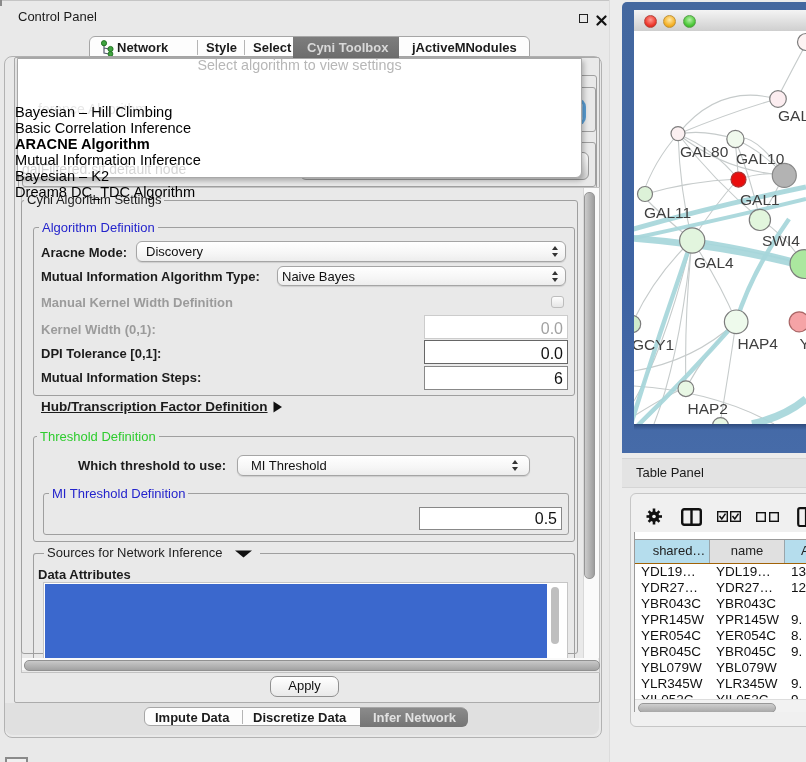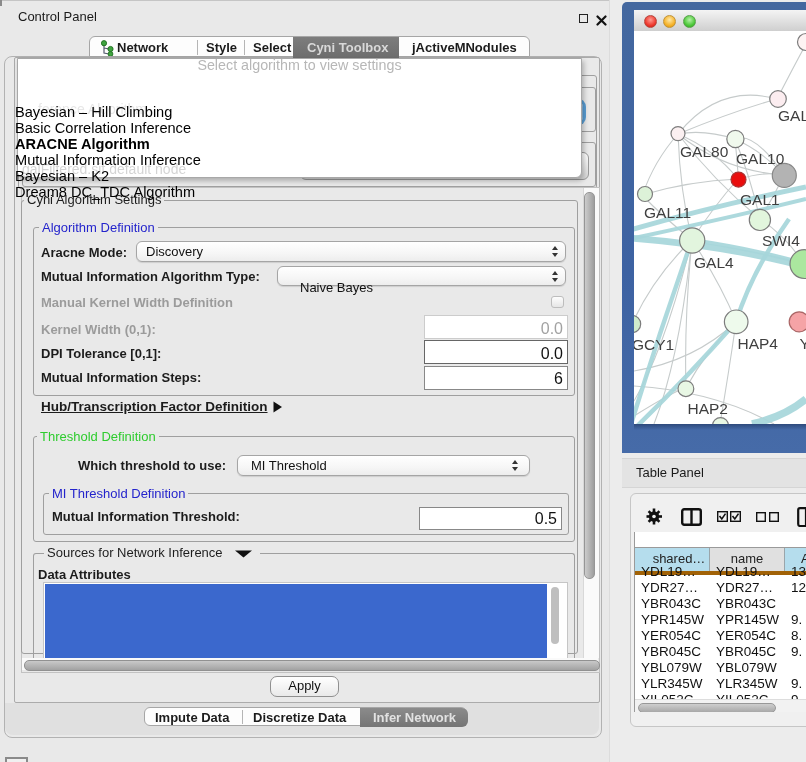--- a/index.html
+++ b/index.html
@@ -52,21 +52,21 @@
 <div class="gbox" style="left:33px;top:227px;width:540px;height:167px;"></div>
 <div class="grouptitle" style="left:39px;top:221px;color:#2424cc;">Algorithm Definition</div>
 
 <div class="lbl" style="left:41px;top:244.5px;">Aracne Mode:</div>
 <div class="combo" style="left:136px;top:241px;width:428px;height:19px;">
         <span class="tx">Discovery</span>
         <span class="arrows"></span>
       </div>
 <div class="lbl" style="left:41px;top:269px;">Mutual Information Algorithm Type:</div>
 <div class="combo" style="left:277px;top:266px;width:287px;height:18px;">
-        <span class="tx" style="left:22px;margin-top:11px;">Naive Bayes</span>
+        <span class="tx" style="left:4px;">Naive Bayes</span>
         <span class="arrows"></span>
       </div>
 <div class="lbl" style="left:41px;top:294.5px;color:#9b9b9b;">Manual Kernel Width Definition</div>
 <div class="abs" style="left:551px;top:296px;width:11px;height:10px;border:1px solid #bdbdbd;border-radius:3px;background:linear-gradient(#fdfdfd,#e6e6e6);"></div>
 <div class="lbl" style="left:41px;top:321.5px;color:#9b9b9b;">Kernel Width (0,1):</div>
 <div class="tfield" style="left:424px;top:315px;width:142px;height:22px;border-color:#ccc;">
         <span style="color:#a2a2a2;font-size:16px;top:3.5px;right:4px;">0.0</span>
       </div>
 <div class="lbl" style="left:41px;top:345.5px;">DPI Tolerance [0,1]:</div>
 <div class="tfield" style="left:424px;top:340px;width:142px;height:22px;border-color:#666;">
@@ -85,21 +85,20 @@
 <div class="gbox" style="left:33px;top:436px;width:540px;height:104px;"></div>
 <div class="grouptitle" style="left:37px;top:430px;color:#2ecc2e;">Threshold Definition</div>
 <div class="lbl" style="left:78px;top:458px;">Which threshold to use:</div>
 <div class="combo" style="left:237px;top:455px;width:291px;height:19px;">
         <span class="tx" style="left:13px;">MI Threshold</span>
         <span class="arrows" style="right:10px;"></span>
       </div>
 
 <div class="gbox" style="left:43px;top:492.5px;width:524px;height:40px;"></div>
 <div class="grouptitle" style="left:49px;top:487px;color:#2424cc;">MI Threshold Definition</div>
-<div class="lbl" style="left:52px;top:509px;">Mutual Information Threshold:</div>
 <div class="tfield" style="left:419px;top:506.5px;width:141px;height:21px;border-color:#888;">
         <span style="font-size:16px;top:2px;right:4px;">0.5</span>
       </div>
 
 <div class="gbox" style="left:33px;top:553px;width:540px;height:110px;border-bottom:none;"></div>
 <div class="grouptitle" style="left:44px;top:546px;">Sources for Network Inference</div>
 <div class="abs" style="left:222px;top:549px;width:38px;height:9px;background:#e9e9e9;"></div>
 <svg class="abs" style="left:234px;top:550px;" width="19" height="8" viewBox="0 0 19 8">
         <path d="M1 0.5 L18 0.5 L9.5 7.5 Z" fill="#111"></path>
       </svg>
@@ -278,21 +277,21 @@
   <svg class="abs" style="left:756px;top:512px;" width="24" height="10" viewBox="0 0 24 10">
     <rect x="0.7" y="0.7" width="8.6" height="8.6" fill="none" stroke="#111" stroke-width="1.4"></rect>
     <rect x="13.7" y="0.7" width="8.6" height="8.6" fill="none" stroke="#111" stroke-width="1.4"></rect>
   </svg>
   <svg class="abs" style="left:797px;top:507px;" width="9" height="20" viewBox="0 0 9 20">
     <path d="M1.2 3 Q1.2 1.2 3 1.2 L9 1.2 L9 19 L3 19 Q1.2 19 1.2 17 Z" fill="none" stroke="#111" stroke-width="2.2"></path>
   </svg>
 
   <div class="abs" style="left:634px;top:532px;width:172px;height:180px;background:#fff;border-left:1px solid #9a9a9a;overflow:hidden;">
 
-    <div class="abs" style="left:0;top:7px;width:172px;height:23px;border-top:1px solid #9a9a9a;border-bottom:4px solid #a16207;margin-top:8px;">
+    <div class="abs" style="left:0;top:7px;width:172px;height:23px;border-top:1px solid #9a9a9a;border-bottom:1px solid #a16207;">
       <div class="abs" style="left:0;top:0;width:74px;height:23px;background:#b5dded;border-right:1px solid #9aa5aa;text-align:center;text-indent:14px;font-size:13px;color:#222;line-height:22px;">shared…</div>
       <div class="abs" style="left:75px;top:0;width:74px;height:23px;background:#e0e0e0;border-right:1px solid #9aa5aa;text-align:center;font-size:13px;color:#222;line-height:22px;">name</div>
       <div class="abs" style="left:150px;top:0;width:22px;height:23px;background:#b5dded;font-size:13px;color:#222;line-height:22px;padding-left:16px;">A</div>
     </div>
 
     <div class="abs" style="left:6px;top:32px;font-size:13.5px;color:#111;line-height:16px;white-space:pre;">YDL19…
 YDR27…
 YBR043C
 YPR145W
 YER054C

